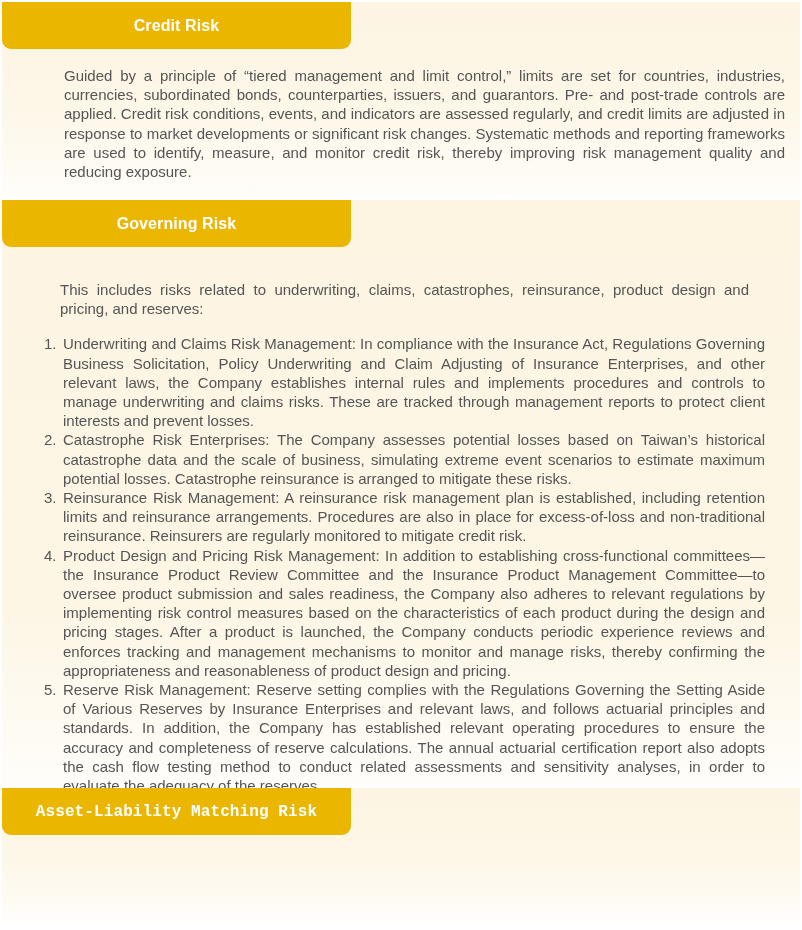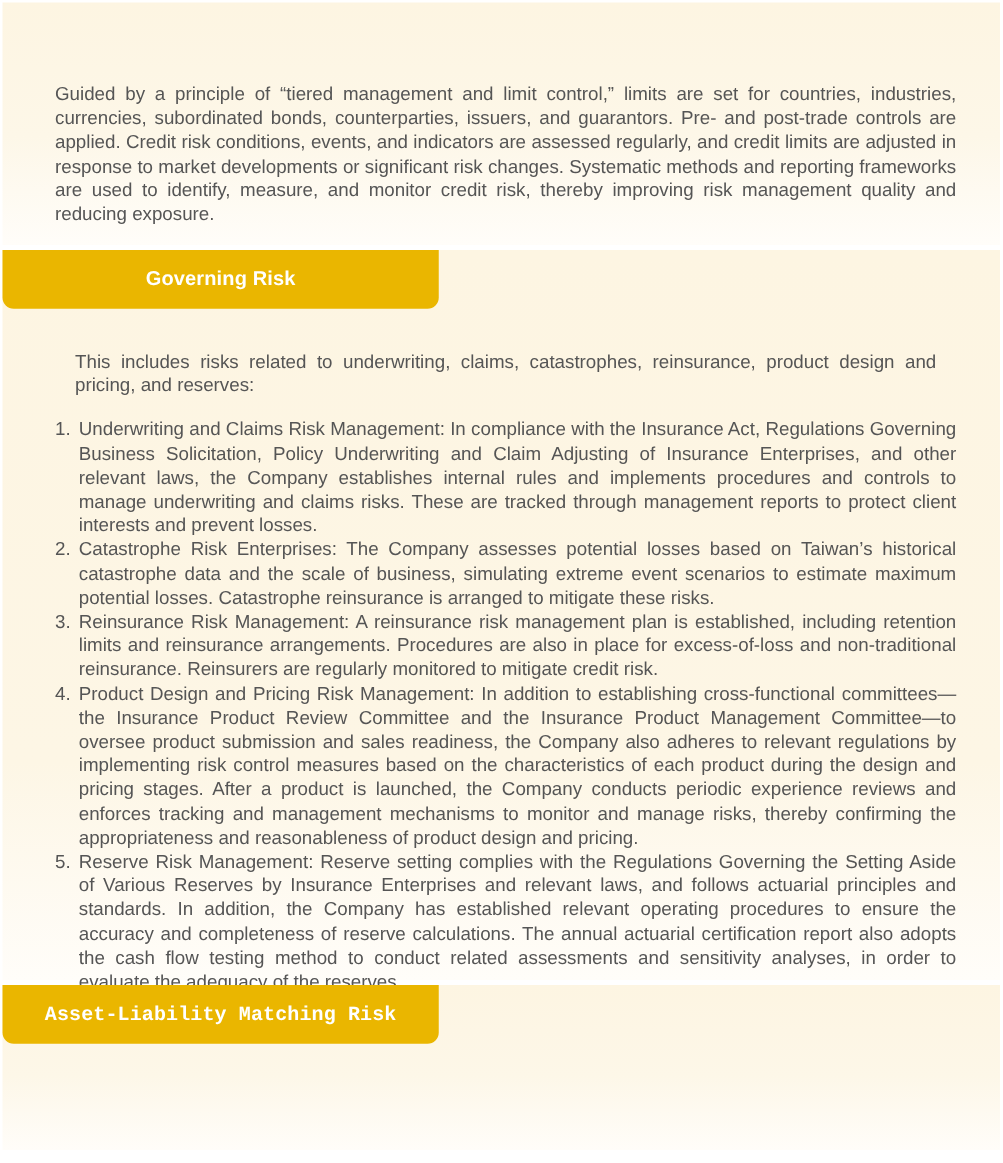--- a/index.html
+++ b/index.html
@@ -51,21 +51,21 @@
     .body-text {
       position: absolute;
       left: 42px;
       width: 721px;
       font-size: 15px;
       line-height: 19.2px;
       color: #555555;
       text-align: justify;
       text-align-last: left;
     }
-    .card-1 .body-text { top: 64px; }
+    .card-1 .body-text { top: 64px; margin-left: 20px; }
     .card-2 .body-text { top: 64px; }
     .card-3 .body-text { top: 64px; }
 
     .intro { margin: 16px; }
     ol.risk-list {
       margin: 0;
       padding: 0;
       list-style: none;
     }
     ol.risk-list li {
@@ -78,20 +78,23 @@
       top: 0;
     }
     .li-text { display: block; }
   </style>
 </head>
 <body>
 
 <div class="page">
 
   <section class="card card-1">
+    <div class="tab">
+      <span class="tab-title">Credit Risk</span>
+    </div>
     <div class="body-text">Guided by a principle of “tiered management and limit control,” limits are set for countries, industries, currencies, subordinated bonds, counterparties, issuers, and guarantors. Pre- and post-trade controls are applied. Credit risk conditions, events, and indicators are assessed regularly, and credit limits are adjusted in response to market developments or significant risk changes. Systematic methods and reporting frameworks are used to identify, measure, and monitor credit risk, thereby improving risk management quality and reducing exposure.</div>
   </section>
 
   <section class="card card-2">
     <div class="tab">
       <span class="tab-title">Governing Risk</span>
     </div>
     <div class="body-text">
       <p class="intro">This includes risks related to underwriting, claims, catastrophes, reinsurance, product design and pricing, and reserves:</p>
       <ol class="risk-list">

